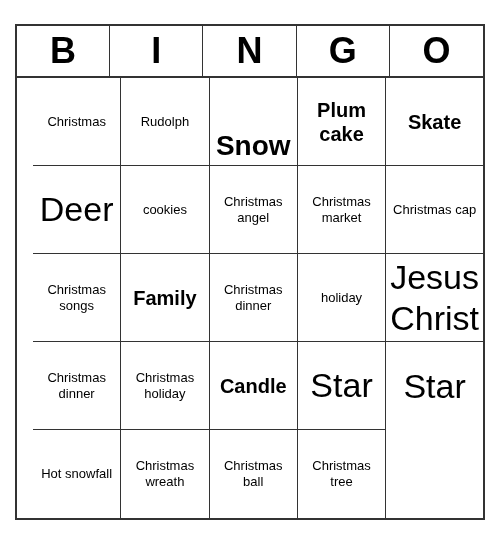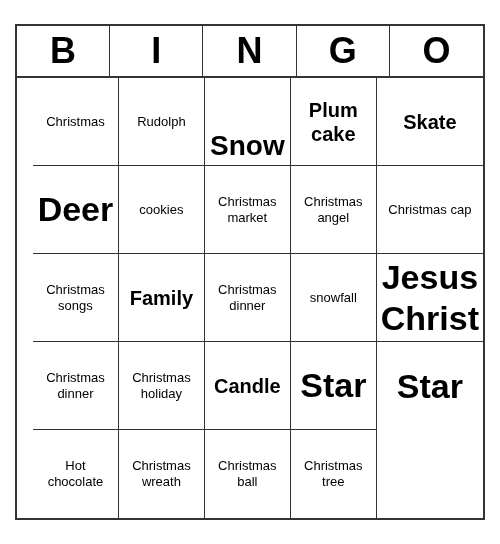--- a/index.html
+++ b/index.html
@@ -64,21 +64,21 @@
       font-size: 28px;
       font-weight: bold;
       margin-top: 48px;
     }
     .cell-text.medium {
       font-size: 20px;
       font-weight: bold;
     }
     .cell-text.xlarge {
       font-size: 34px;
-      font-weight: bold;
+      font-weight: normal;
     }
   </style>
 </head>
 <body>
 
 <div class="bingo-card">
   <div class="bingo-header">
   <div class="bingo-header-cell">B</div>
       <div class="bingo-header-cell">I</div>
       <div class="bingo-header-cell">N</div>
@@ -101,60 +101,60 @@
       <div class="bingo-cell">
         <span class="cell-text medium">Skate</span>
       </div>
       <div class="bingo-cell">
         <span class="cell-text xlarge">Deer</span>
       </div>
       <div class="bingo-cell">
         <span class="cell-text">cookies</span>
       </div>
       <div class="bingo-cell">
-        <span class="cell-text">Christmas market</span>
+        <span class="cell-text">Christmas angel</span>
       </div>
       <div class="bingo-cell">
-        <span class="cell-text">Christmas angel</span>
+        <span class="cell-text">Christmas market</span>
       </div>
       <div class="bingo-cell">
         <span class="cell-text">Christmas cap</span>
       </div>
       <div class="bingo-cell">
         <span class="cell-text">Christmas songs</span>
       </div>
       <div class="bingo-cell">
         <span class="cell-text medium">Family</span>
       </div>
       <div class="bingo-cell">
         <span class="cell-text">Christmas dinner</span>
       </div>
       <div class="bingo-cell">
-        <span class="cell-text">snowfall</span>
+        <span class="cell-text">holiday</span>
       </div>
       <div class="bingo-cell">
         <span class="cell-text xlarge">Jesus Christ</span>
       </div>
       <div class="bingo-cell">
         <span class="cell-text">Christmas dinner</span>
       </div>
       <div class="bingo-cell">
         <span class="cell-text">Christmas holiday</span>
       </div>
       <div class="bingo-cell">
         <span class="cell-text medium">Candle</span>
       </div>
       <div class="bingo-cell">
         <span class="cell-text xlarge">Star</span>
       </div>
       <div class="bingo-cell">
         <span class="cell-text xlarge">Star</span>
       </div>
       <div class="bingo-cell">
-        <span class="cell-text">Hot chocolate</span>
+        <span class="cell-text">Hot snowfall</span>
       </div>
       <div class="bingo-cell">
         <span class="cell-text">Christmas wreath</span>
       </div>
       <div class="bingo-cell">
         <span class="cell-text">Christmas ball</span>
       </div>
       <div class="bingo-cell">
         <span class="cell-text">Christmas tree</span>
       </div>

